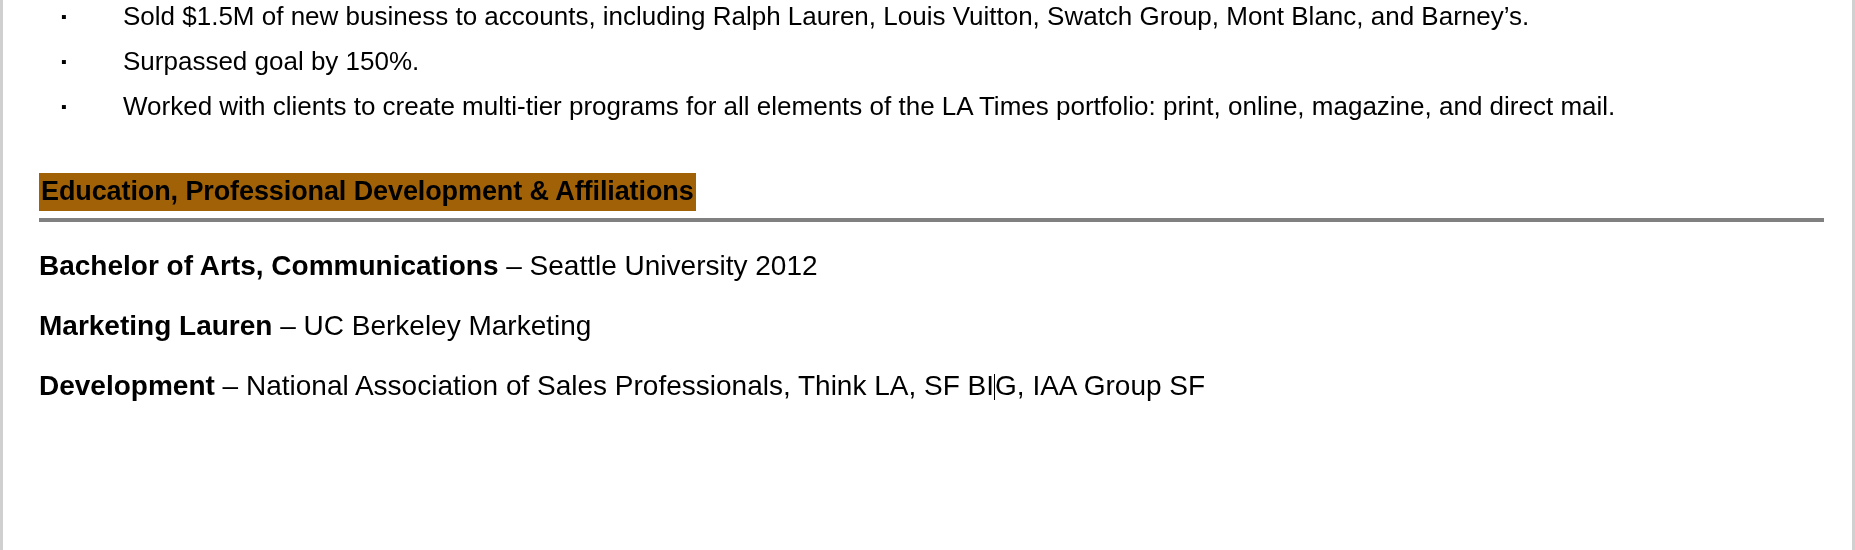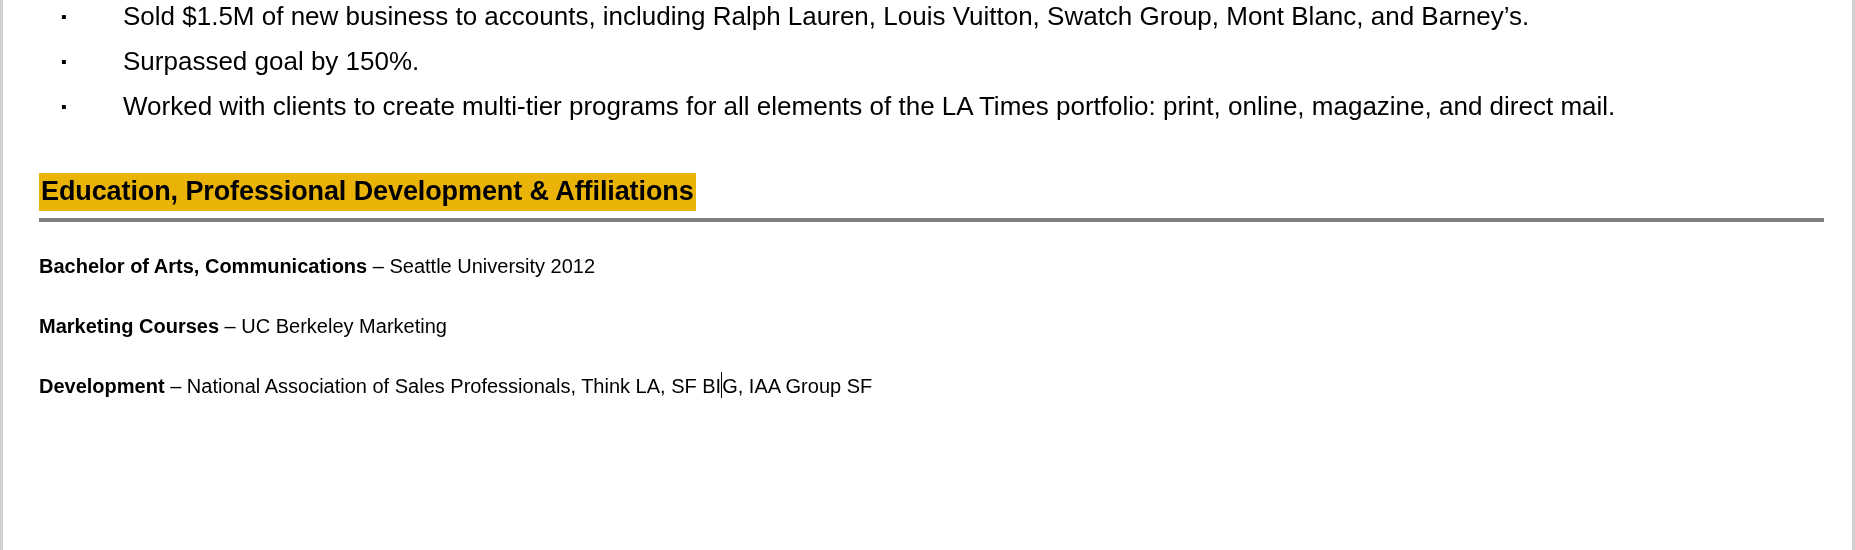--- a/index.html
+++ b/index.html
@@ -62,34 +62,34 @@
   
   .section-wrap {
     margin-top: 44px;
   }
   .section-heading {
     display: inline-block;
     font-size: 27px;
     line-height: 34px;
     font-weight: 600;
     color: #000000;
-    background: #eab308;
+    background: #a16207;
     padding: 1px 2px 3px 2px;
     letter-spacing: -0.1px;
   }
   .section-rule {
     margin-top: 7px;
     height: 4px;
     background: #808080;
     width: 100%;
   }
 
   
   .entry {
-    font-size: 20px;
+    font-size: 28px;
     line-height: 32px;
     color: #000000;
     margin-top: 28px;
   }
   .entry:first-of-type {
     margin-top: 28px;
   }
   .entry .lead {
     font-weight: 700;
   }
@@ -129,21 +129,21 @@
     <div class="section-wrap">
       <div class="section-heading">Education, Professional Development &amp; Affiliations</div>
       <div class="section-rule"></div>
     </div>
 
     <div class="entry">
       <span class="lead">Bachelor of Arts, Communications</span><span class="rest"> – Seattle University 2012</span>
     </div>
 
     <div class="entry">
-      <span class="lead">Marketing Courses</span><span class="rest"> – UC Berkeley Marketing</span>
+      <span class="lead">Marketing Lauren</span><span class="rest"> – UC Berkeley Marketing</span>
     </div>
 
     <div class="entry">
       <span class="lead">Development</span><span class="rest"> – National Association of Sales Professionals, Think LA, SF BI</span><span class="caret"></span><span class="rest">G, IAA Group SF</span>
     </div>
 
   </div>
 </div>
 
 </body></html>

